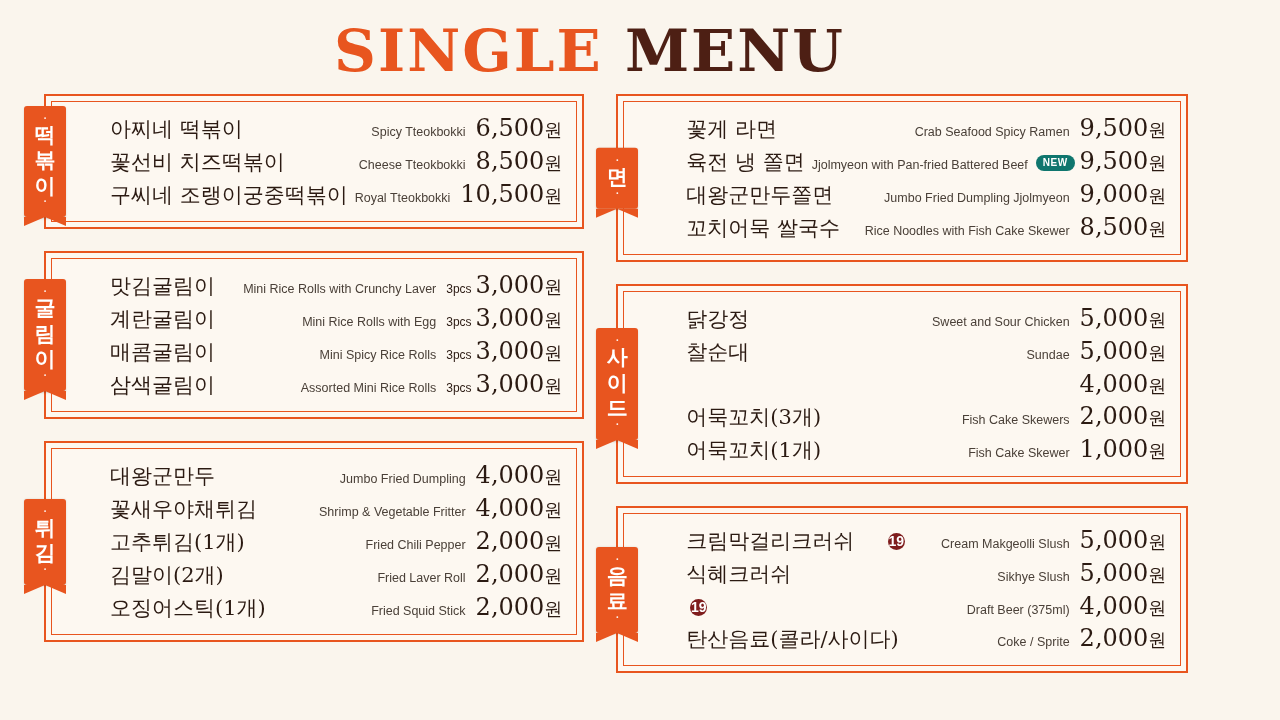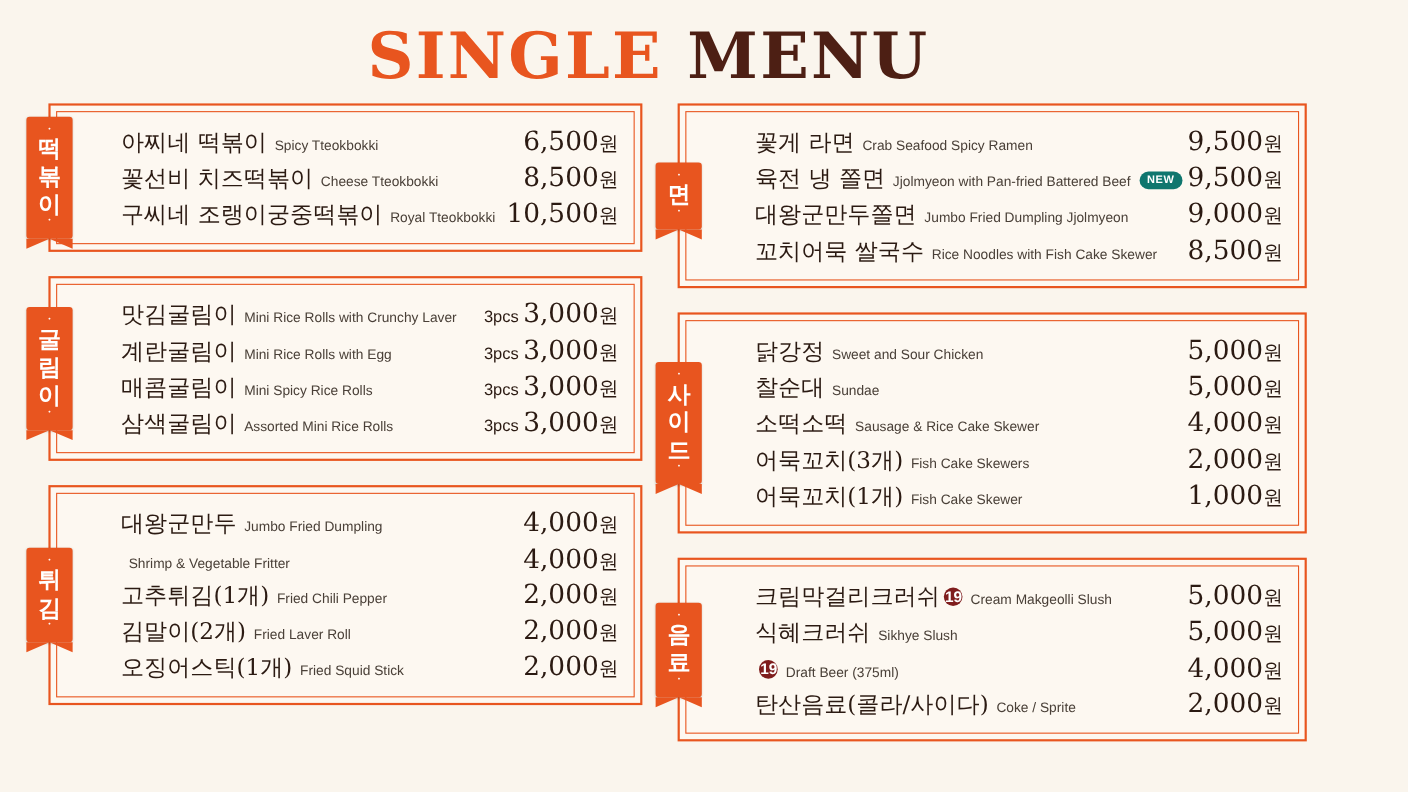--- a/index.html
+++ b/index.html
@@ -82,35 +82,35 @@
     border-right: 21px solid #e8551f;
     border-bottom: 9px solid transparent;
   }
 
   
   .row {
     display: flex;
     align-items: baseline;
     padding: 2px 0;
   }
-  .names { display: flex; align-items: baseline; flex: 1 1 auto; min-width: 0; }
+  .names { display: flex; align-items: baseline; flex: 1 1 auto; min-width: 0; justify-content: space-between; }
   .kr {
     font-family: "DejaVu Serif", serif;
     font-size: 21px;
     color: #2b1a12;
     white-space: nowrap;
   }
   .en {
     font-size: 12.5px;
     color: #4a4038;
     margin-left: 7px;
     white-space: nowrap;
   }
   .pcs {
-    font-size: 15px;
+    font-size: 12px;
     color: #2b1a12;
     margin-right: 4px;
     white-space: nowrap;
   }
   .price {
     font-family: "DejaVu Serif", serif;
     font-size: 24px;
     color: #2b1a12;
     white-space: nowrap;
     text-align: right;
@@ -259,20 +259,21 @@
               <div class="names">
                 <span class="kr">대왕군만두</span>
                 <span class="en">Jumbo Fried Dumpling</span>
               </div>
               <div class="right-part">
                 <span class="price"><span>4,000</span><span class="won">원</span></span>
               </div>
             </div>
             <div class="row">
               <div class="names">
+                <span class="kr">꽃새우야채튀김</span>
                 <span class="en">Shrimp &amp; Vegetable Fritter</span>
               </div>
               <div class="right-part">
                 <span class="price"><span>4,000</span><span class="won">원</span></span>
               </div>
             </div>
             <div class="row">
               <div class="names">
                 <span class="kr">고추튀김(1개)</span>
                 <span class="en">Fried Chili Pepper</span>
@@ -370,24 +371,20 @@
             <div class="row">
               <div class="names">
                 <span class="kr">찰순대</span>
                 <span class="en">Sundae</span>
               </div>
               <div class="right-part">
                 <span class="price"><span>5,000</span><span class="won">원</span></span>
               </div>
             </div>
             <div class="row">
-              <div class="names">
-                <span class="kr">소떡소떡</span>
-                <span class="en">Sausage &amp; Rice Cake Skewer</span>
-              </div>
               <div class="right-part">
                 <span class="price"><span>4,000</span><span class="won">원</span></span>
               </div>
             </div>
             <div class="row">
               <div class="names">
                 <span class="kr">어묵꼬치(3개)</span>
                 <span class="en">Fish Cake Skewers</span>
               </div>
               <div class="right-part">

